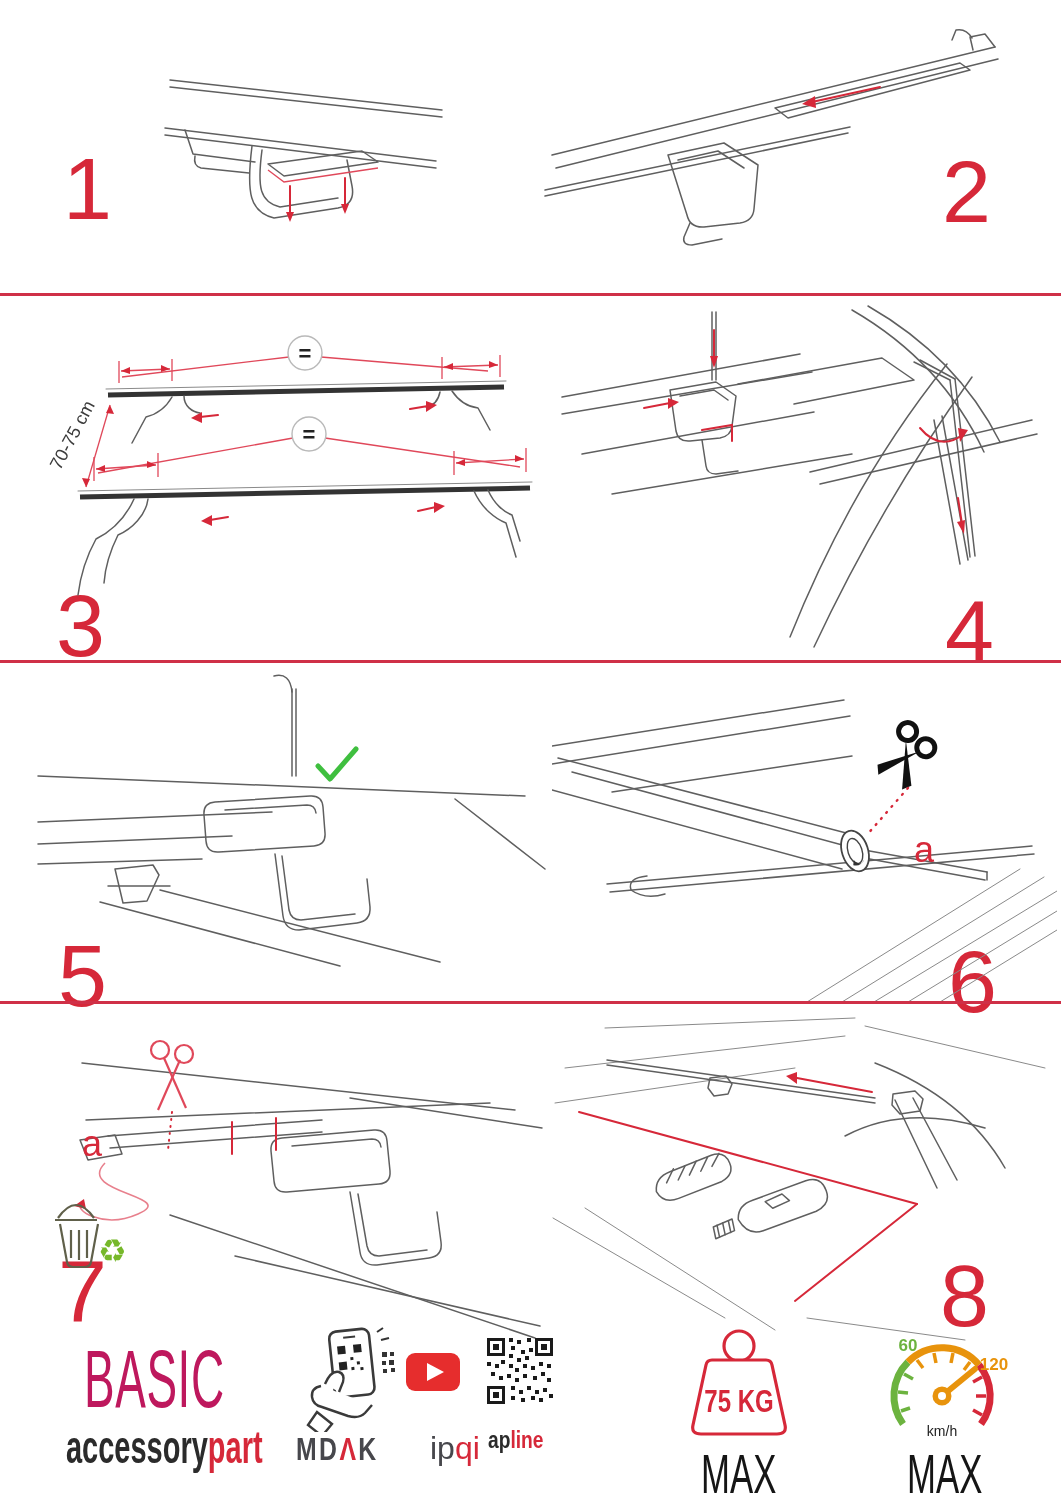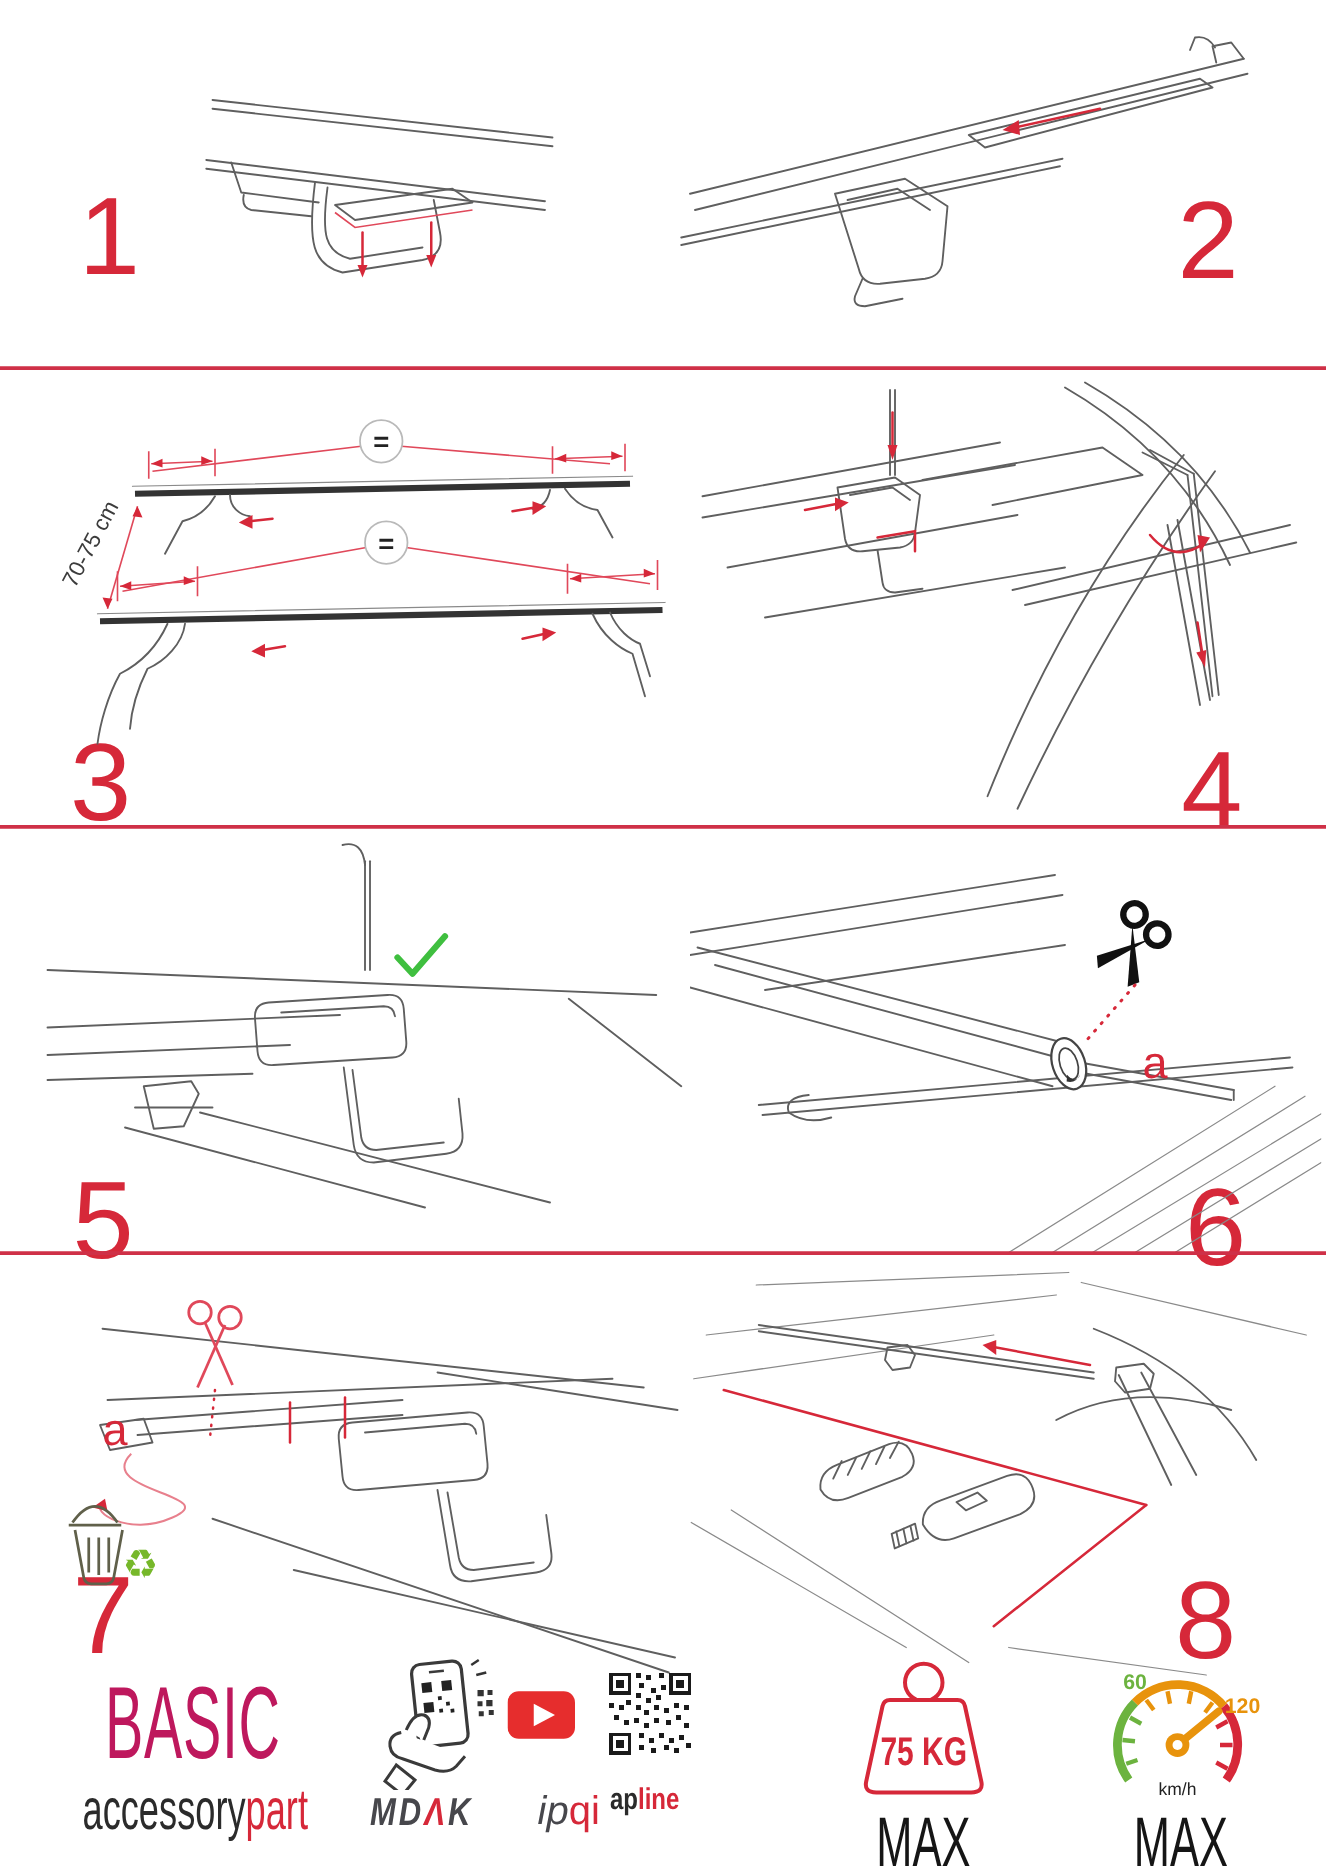--- a/index.html
+++ b/index.html
@@ -13,25 +13,25 @@
   .lnt{stroke:#8a8a8a;stroke-width:1;fill:none;stroke-linecap:round;}
   .lnd{stroke:#333;stroke-width:5;fill:none;}
   .red{stroke:#d62839;stroke-width:2;fill:none;stroke-linecap:round;}
   .redthin{stroke:#e0485a;stroke-width:1.3;fill:none;}
   .redf{fill:#d62839;stroke:none;}
   .redlabel{fill:#d62839;font-size:36px;font-family:"Liberation Sans",sans-serif;}
   .dimtext{fill:#3c3c3c;font-size:18px;font-family:"Liberation Sans",sans-serif;}
   .eqtext{fill:#222;font-size:22px;font-weight:bold;text-anchor:middle;font-family:"Liberation Sans",sans-serif;}
   .cond{display:inline-block;transform-origin:left center;}
   .basic-title{position:absolute;left:84px;top:1338px;color:#be185d;font-size:82px;line-height:1;letter-spacing:1px;}
-  .basic-sub{position:absolute;left:66px;top:1424px;font-size:46px;line-height:1;font-weight:normal;}
+  .basic-sub{position:absolute;left:66px;top:1424px;font-size:46px;line-height:1;font-weight:bold;}
   .logo-word{position:absolute;font-weight:bold;line-height:1;}
   .maxlabel{position:absolute;width:146px;text-align:center;color:#151515;font-size:56px;line-height:1;}
   .maxlabel span{display:inline-block;transform:scaleX(.62);transform-origin:center;}
-  .gray{color:#47474c;font-style:italic;}
+  .gray{color:#47474c;}
   .dark{color:#2b2b2b;}
   .redc{color:#d62839;}
 </style>
 </head>
 <body>
 
 <div class="page">
 
   <div class="step-num" style="left:63px;top:145px;">1</div>
 

